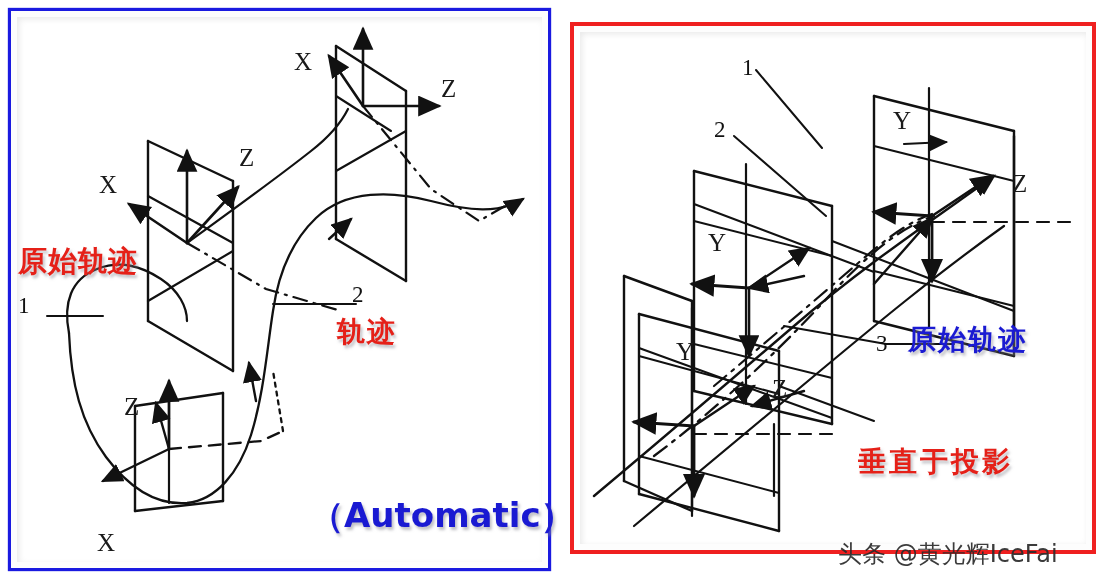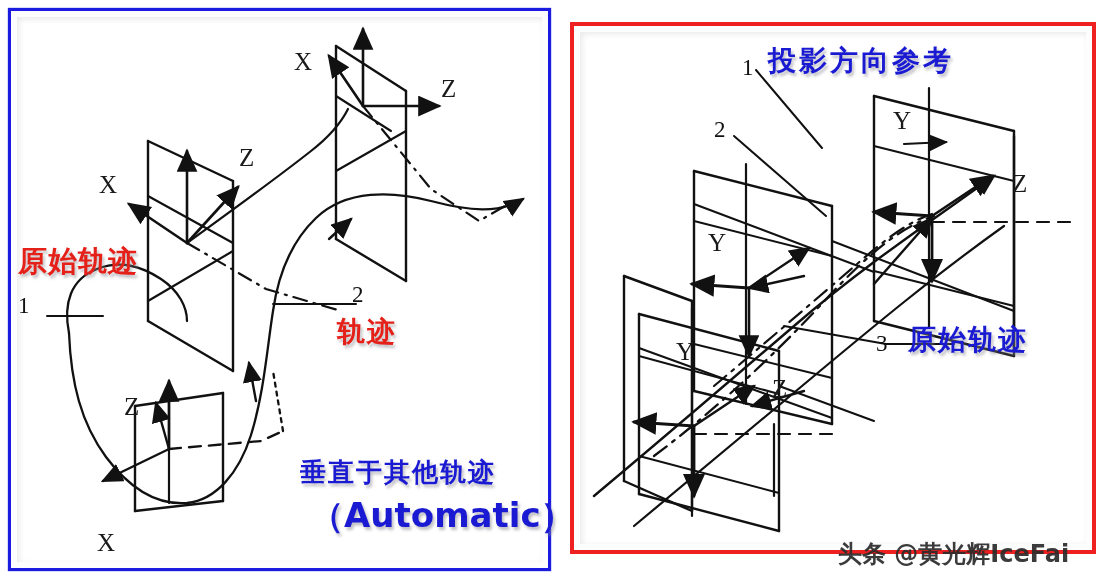--- a/index.html
+++ b/index.html
@@ -63,21 +63,21 @@
 
   #ax-r-y1{left:893px;top:107px;}
   #ax-r-z1{left:1012px;top:170px;}
   #ax-r-y2{left:708px;top:229px;}
   #ax-r-y3{left:676px;top:338px;}
   #ax-r-z2{left:772px;top:375px;}
 
   
   #watermark{
     position:absolute;left:838px;top:538px;
-    font-size:24px;font-weight:bold;
+    font-size:24px;font-weight:normal;
     font-family:"DejaVu Sans","Liberation Sans",sans-serif;
     color:#2b2b2b;white-space:nowrap;
     opacity:.92;
   }
 </style>
 </head>
 <body>
 
 <div class="stage">
 
@@ -157,21 +157,20 @@
     <span class="ax" id="ax-l-x2">X</span>
     <span class="ax" id="ax-l-z2">Z</span>
     <span class="ax" id="ax-l-z3">Z</span>
     <span class="ax" id="ax-l-x3">X</span>
   </div>
 
   <span class="lbl cn red" id="lbl-orig-traj-left">原始轨迹</span>
   <span class="lbl num" id="lbl-num1-left">1</span>
   <span class="lbl num" id="lbl-num2-left">2</span>
   <span class="lbl cn red" id="lbl-traj-left">轨迹</span>
-  <span class="lbl cn blue" id="lbl-perp-other">垂直于其他轨迹</span>
   <span class="lbl cn blue" id="lbl-automatic">（Automatic）</span>
 
   <div class="panel" id="panel-right">
     <div class="panel-pad"></div>
 
     <div class="draw">
       <svg width="510" height="516" viewBox="0 0 510 516" xmlns="http://www.w3.org/2000/svg">
         <defs>
           <marker id="ahR" markerWidth="11" markerHeight="11" refX="8" refY="4" orient="auto">
             <path d="M0,0 L9,4 L0,8 z" fill="#111"></path>
@@ -253,20 +252,20 @@
 
   </div>
 
   <span class="ax" id="ax-r-y1">Y</span>
   <span class="ax" id="ax-r-z1">Z</span>
   <span class="ax" id="ax-r-y2">Y</span>
   <span class="ax" id="ax-r-y3">Y</span>
   <span class="ax" id="ax-r-z2">Z</span>
 
   <span class="lbl num" id="lbl-num1-right">1</span>
-  <span class="lbl cn blue" id="lbl-proj-dir-ref">投影方向参考</span>
   <span class="lbl num" id="lbl-num2-right">2</span>
   <span class="lbl num" id="lbl-num3-right">3</span>
   <span class="lbl cn blue" id="lbl-orig-traj-right">原始轨迹</span>
+  <span class="lbl cn red" id="lbl-perp-proj">垂直于投影</span>
 
   <span id="watermark">头条 @黄光辉IceFai</span>
 
 </div>
 
 </body></html>

